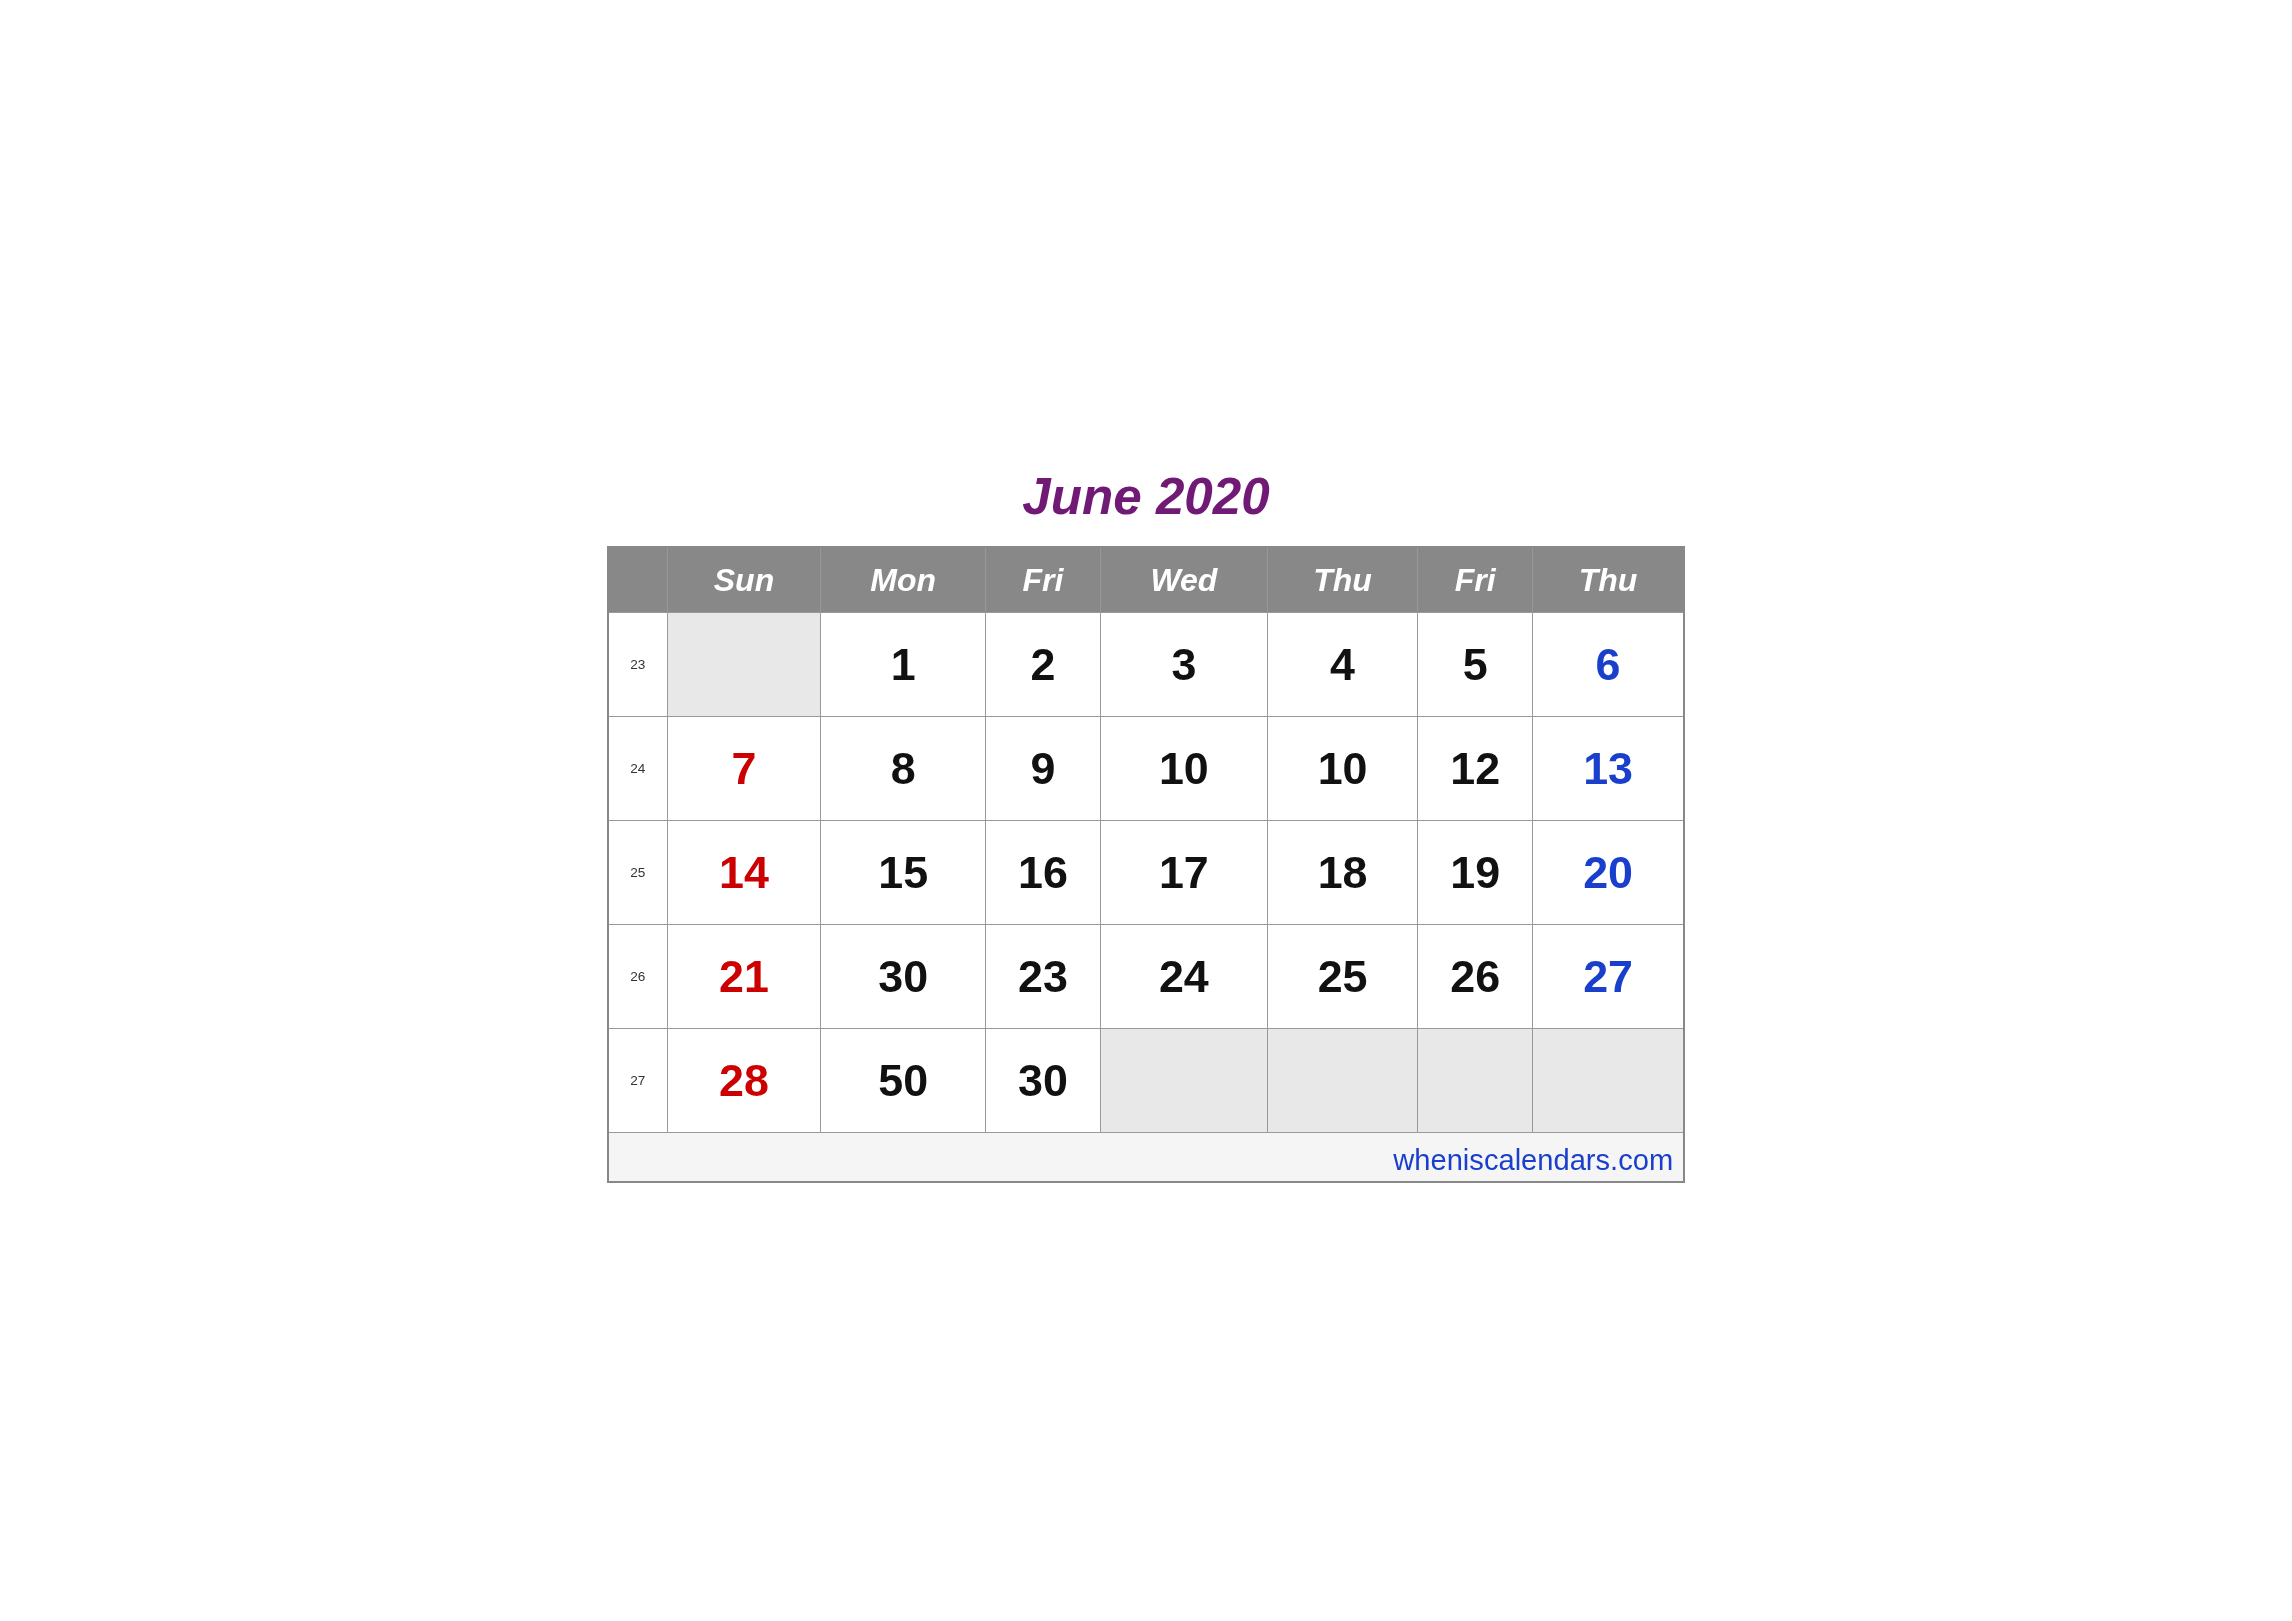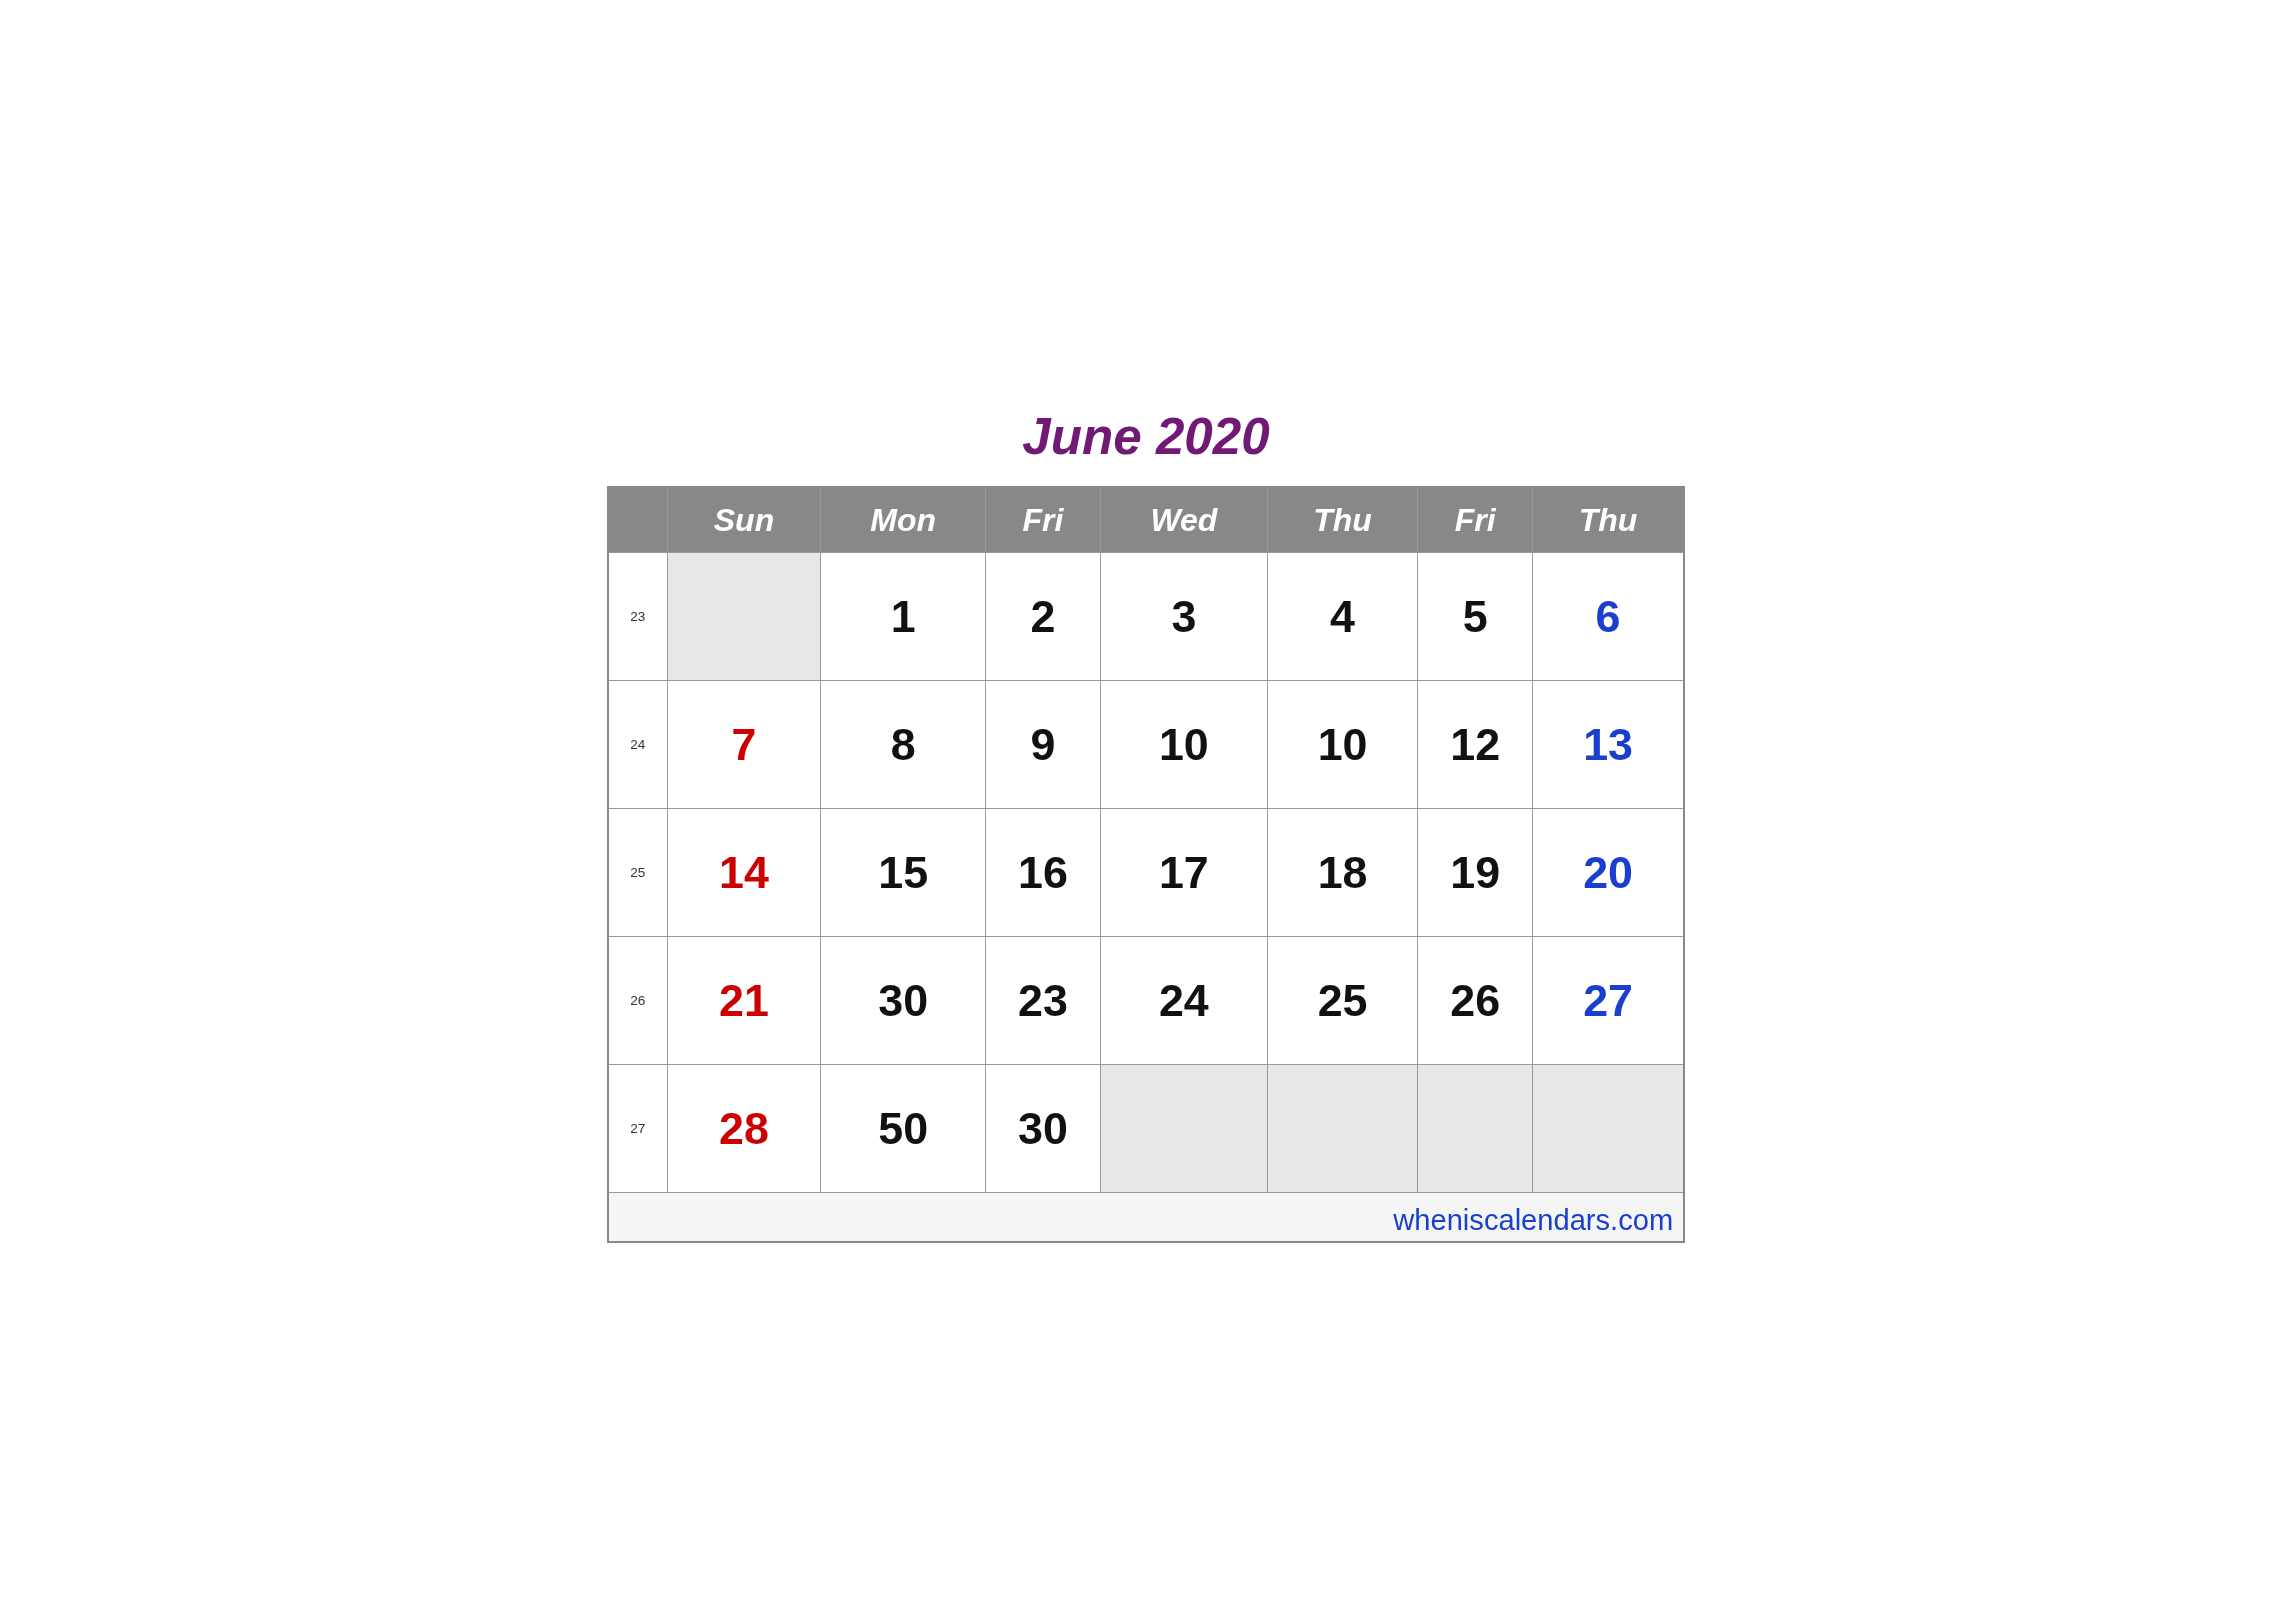--- a/index.html
+++ b/index.html
@@ -58,21 +58,21 @@
     .header-row th.no-col {
       font-size: 0.9em;
       font-weight: bold;
       font-style: normal;
       width: 59px;
     }
 
     .calendar-table td {
       text-align: center;
       vertical-align: middle;
-      height: 128px;
+      height: 104px;
       font-size: 2.8em;
       font-weight: 900;
       color: #111;
     }
 
     .calendar-table td.no-cell {
       font-size: 0.85em;
       font-weight: normal;
       color: #333;
       width: 59px;

